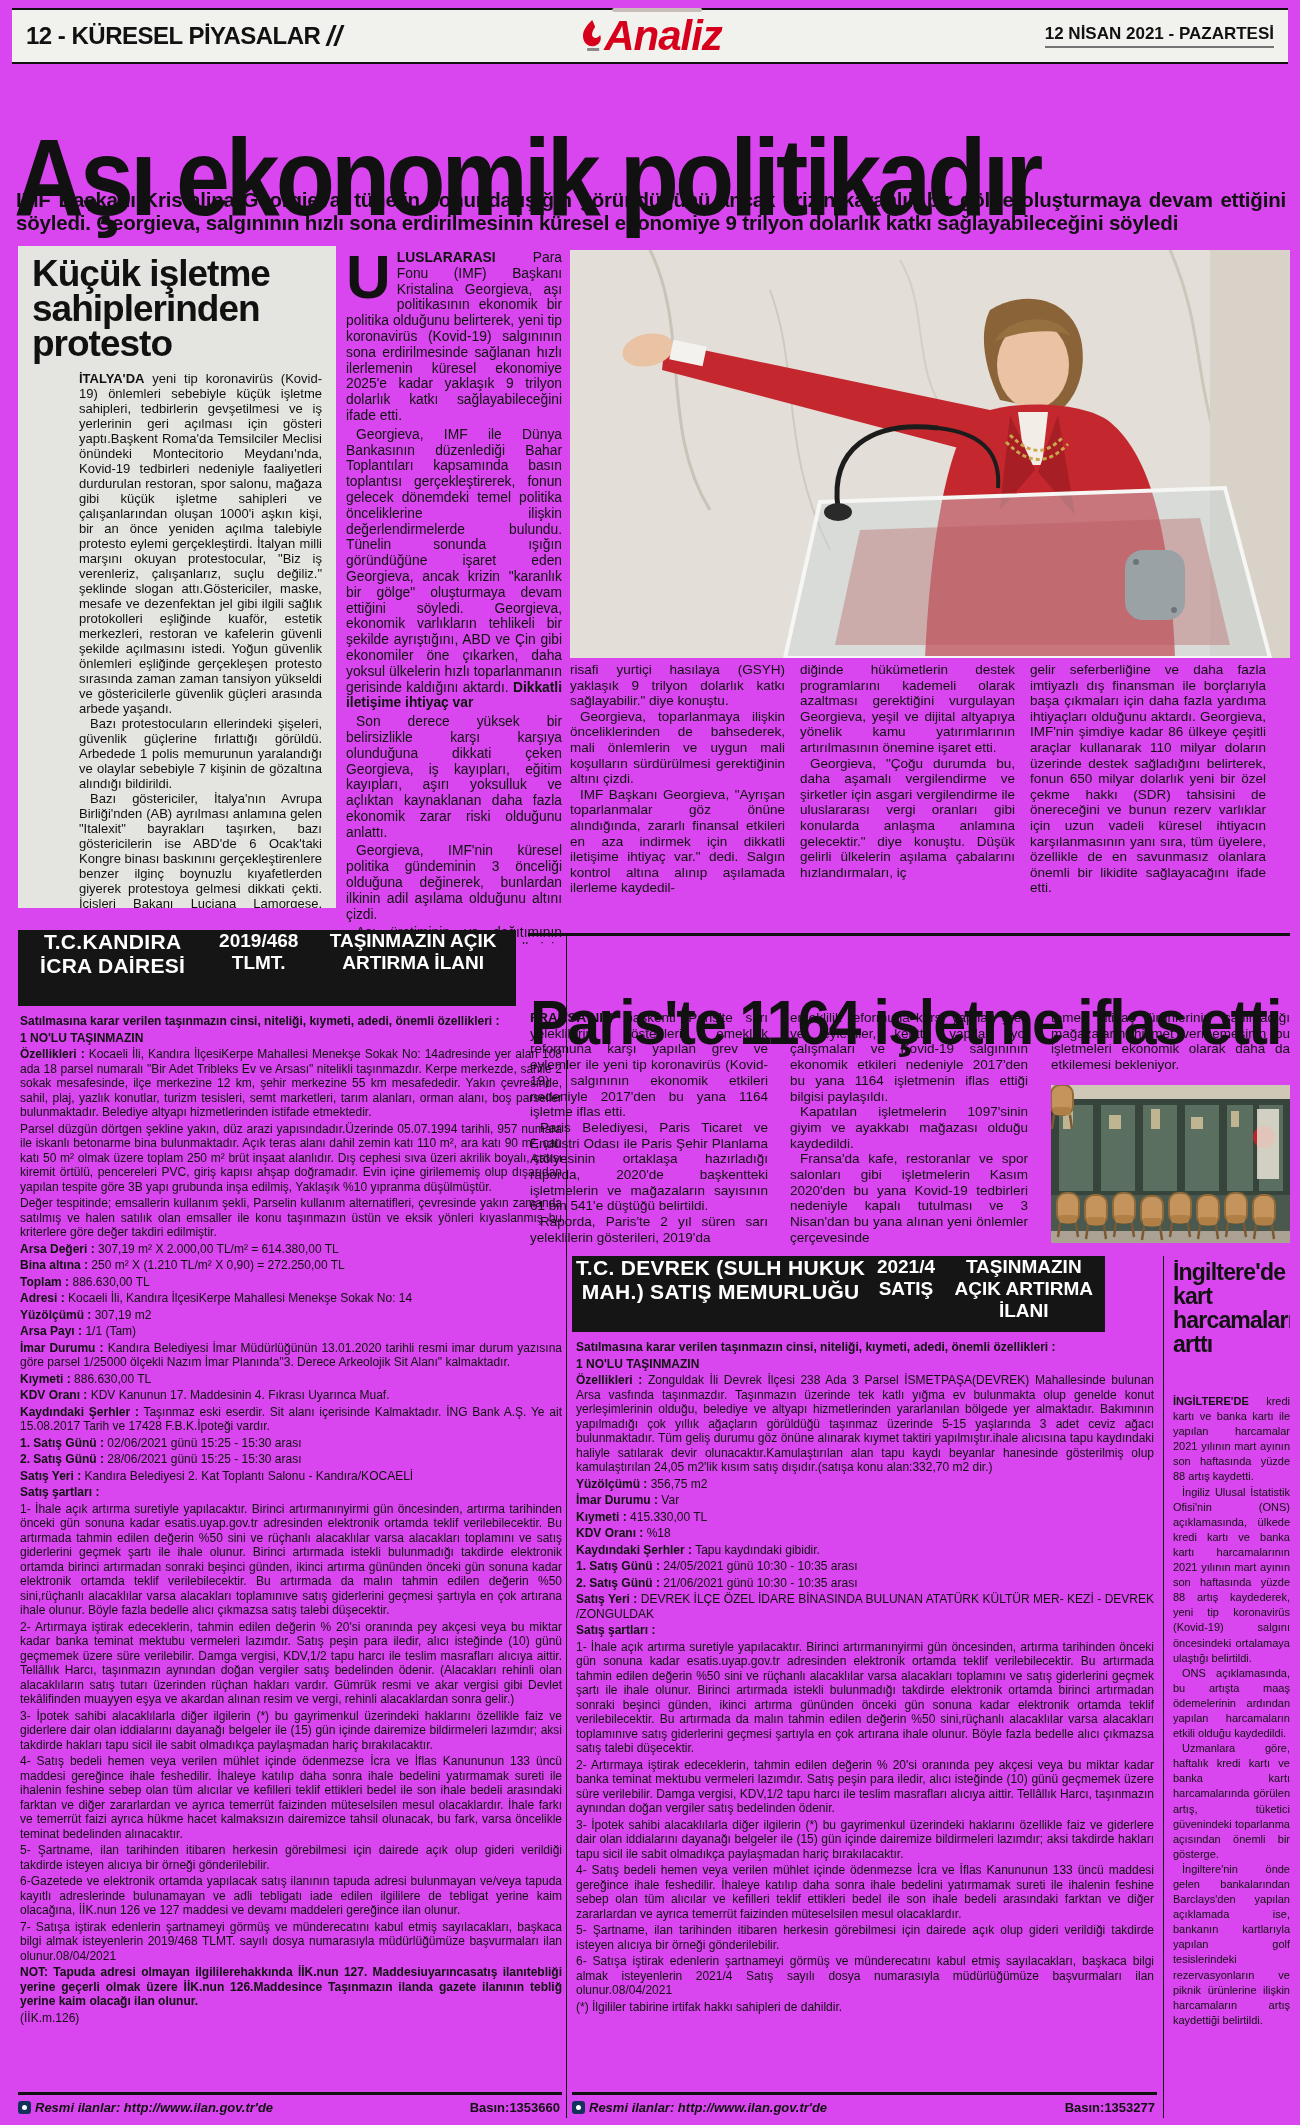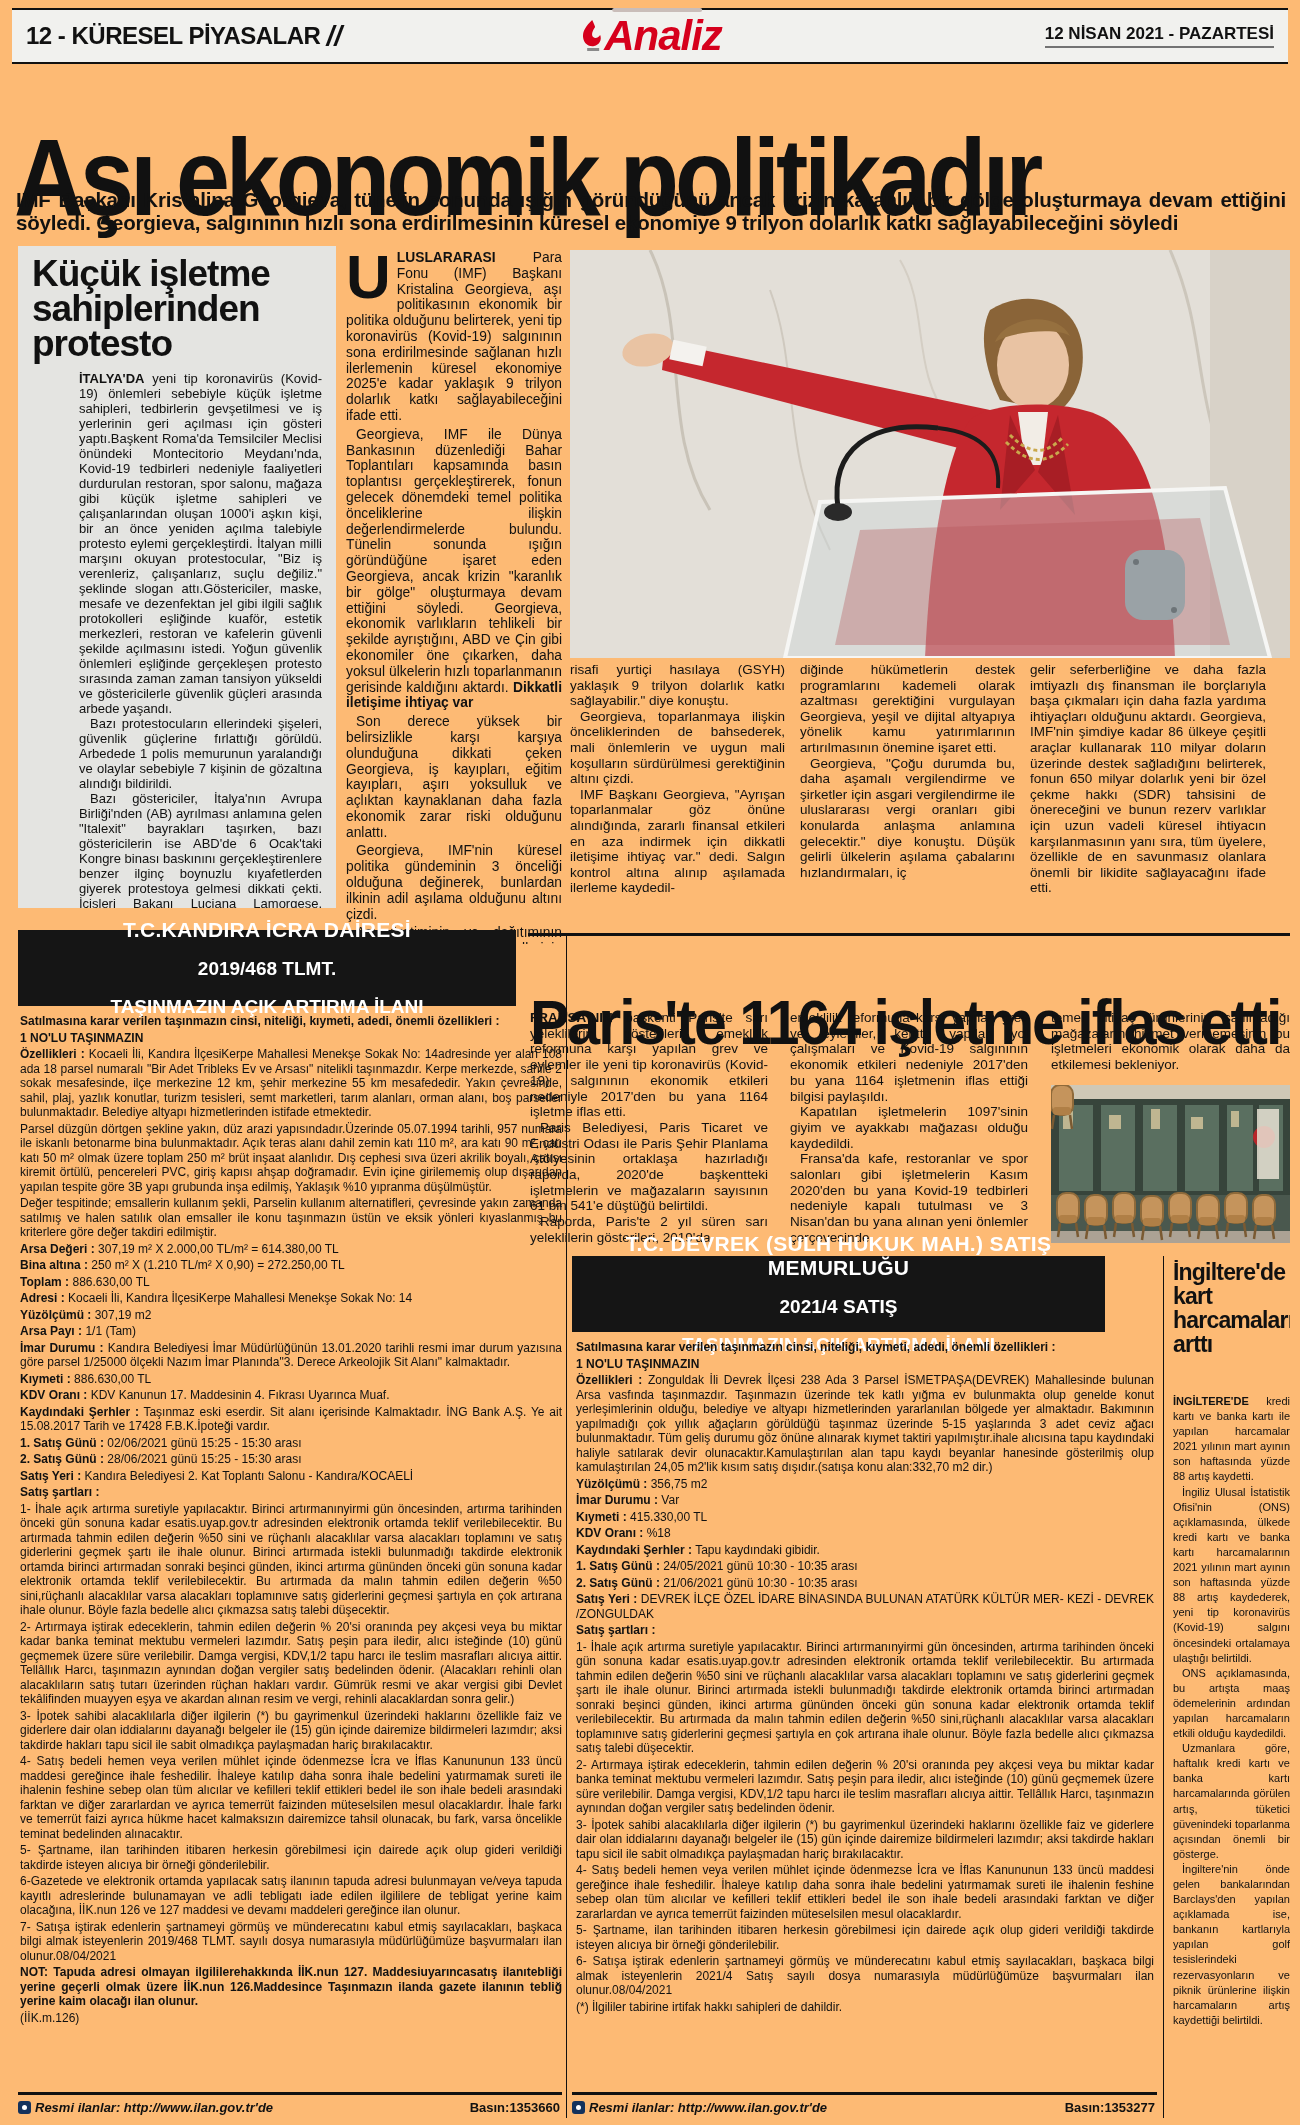--- a/index.html
+++ b/index.html
@@ -1,16 +1,16 @@
 <!DOCTYPE html>
 <html><head>
 <meta charset="utf-8">
 <style>
   html,body{margin:0;padding:0;background:#888;}
-  #page{position:relative;width:1300px;height:2125px;background:#fdba74;color:#111;
+  #page{position:relative;width:1300px;height:2125px;background:#d946ef;color:#111;
         font-family:"Liberation Sans",sans-serif;overflow:hidden;margin:0 auto;}
   
   .masthead{position:absolute;left:12px;top:8px;width:1276px;height:52px;background:#f1f1ee;
             border-top:2px solid #111;border-bottom:2px solid #111;display:flex;align-items:center;}
   .m-section{font-size:24px;font-weight:bold;letter-spacing:-0.5px;margin-left:14px;white-space:nowrap;}
   .m-slashes{font-size:28px;font-weight:bold;font-style:italic;margin-left:6px;}
   .m-brand{position:absolute;left:50%;transform:translateX(-50%);display:flex;align-items:center;}
   .m-tagline{position:absolute;top:-7px;left:34px;width:90px;height:4px;background:#c9bdb9;border-radius:2px;}
   .brand-word{color:#d6001c;font-size:42px;font-weight:bold;font-style:italic;letter-spacing:-1px;line-height:1;}
   .m-date{margin-left:auto;margin-right:14px;font-size:17px;font-weight:bold;border-bottom:2px solid #737373;padding-bottom:2px;white-space:nowrap;}
@@ -47,21 +47,21 @@
                   letter-spacing:-2px;line-height:1;transform:scaleY(1.08);transform-origin:top left;white-space:nowrap;}
   .pcol{position:absolute;top:1010px;height:235px;overflow:hidden;font-size:13.5px;line-height:15.7px;text-align:justify;}
   .pcol p{margin:0;}
   .pcol p + p{text-indent:10px;}
   #pc1{left:530px;width:238px;}
   #pc2{left:790px;width:238px;}
   #pc3{left:1051px;width:239px;}
   .photo2{position:absolute;left:1051px;top:1085px;width:239px;height:158px;overflow:hidden;}
   
   .notice-head{position:absolute;background:#151515;color:#fff;text-align:center;
-               display:flex;flex-direction:column;justify-content:center;gap:16px;}
+               display:flex;flex-direction:row;justify-content:center;gap:6px;}
   .notice-head .nh1{font-size:21px;font-weight:bold;letter-spacing:0.3px;}
   .notice-head .nh2{font-size:19px;font-weight:bold;}
   .notice-head .nh3{font-size:19px;font-weight:bold;}
   #kandira-head{left:18px;top:930px;width:498px;height:76px;}
   #devrek-head{left:572px;top:1256px;width:533px;height:76px;}
   .notice-body{position:absolute;font-size:12px;line-height:14.5px;text-align:justify;overflow:hidden;}
   .notice-body p{margin:0 0 2px 0;}
   .notice-body .nb-center{text-align:left;font-weight:bold;}
   #kandira-body{left:20px;top:1014px;width:542px;height:1072px;}
   #devrek-body{left:576px;top:1340px;width:578px;height:746px;}

